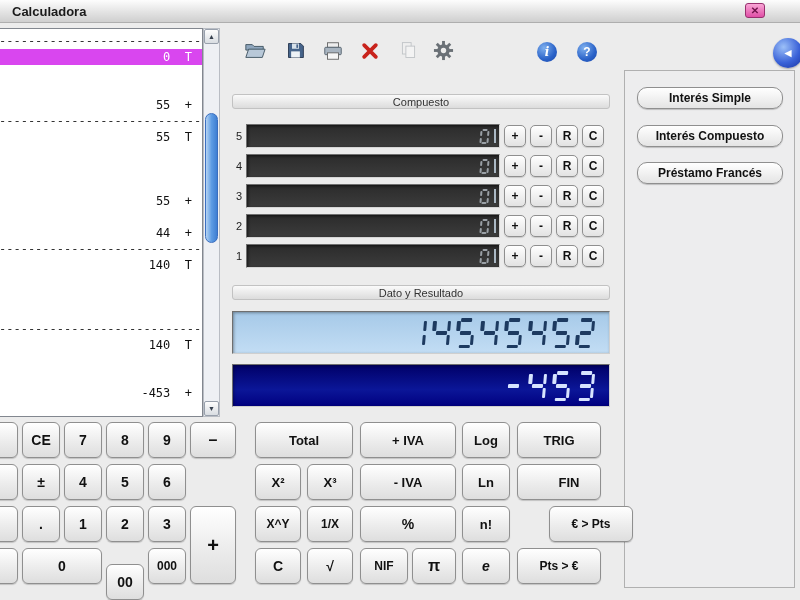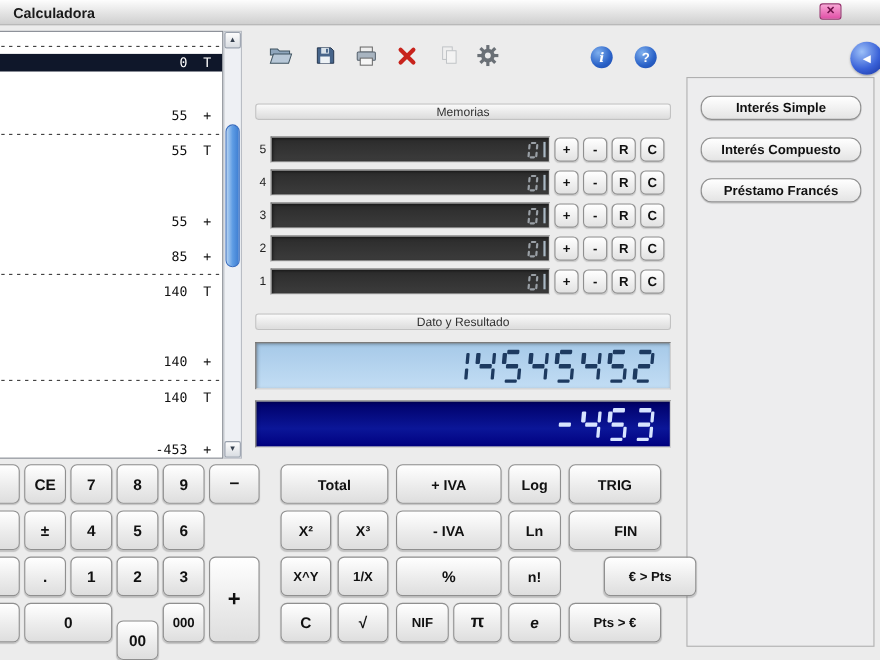--- a/index.html
+++ b/index.html
@@ -14,21 +14,21 @@
   #close-btn{position:absolute;right:35px;top:3px;width:20px;height:15px;
     background:linear-gradient(180deg,#f9a6d6,#e04fa6);border:1px solid #97306e;border-radius:3px;
     color:#6d1048;font:bold 10px/13px "Liberation Sans",sans-serif;text-align:center;cursor:pointer;padding:0;}
 
   
   #tape{position:absolute;left:-2px;top:28px;width:205px;height:389px;background:#ffffff;
     border:1px solid #82878f;box-sizing:border-box;overflow:hidden;padding-top:4px;
     font:12px/16px "DejaVu Sans Mono",monospace;color:#111;}
   .tape-line{height:16px;text-align:right;padding-right:10px;white-space:pre;overflow:hidden;}
   .tape-line.dash{color:#333;}
-  .tape-line.selected{background:#0f172a;color:#fff;}
+  .tape-line.selected{background:#d946ef;color:#fff;}
 
   
   #scrollbar{position:absolute;left:203px;top:28px;width:17px;height:389px;background:#eef0f4;
     border:1px solid #b9bdc4;box-sizing:border-box;}
   .sb-btn{position:absolute;left:0;right:0;height:15px;margin:0;padding:0;
     background:linear-gradient(180deg,#fdfdfd,#d9dde2);border:1px solid #98a0ac;border-radius:2px;
     display:flex;align-items:center;justify-content:center;font-size:7px;color:#36404e;cursor:pointer;}
   #sb-up{top:0;} #sb-down{bottom:0;}
   #sb-thumb{position:absolute;left:1px;right:1px;top:84px;height:128px;
     background:linear-gradient(90deg,#b5d3f2,#5e9ce4 50%,#3e7ed2);
@@ -157,27 +157,26 @@
       <div class="tape-line blank">&nbsp;</div>
       <div class="tape-line blank">&nbsp;</div>
       <div class="tape-line entry">55  +</div>
       <div class="tape-line dash">----------------------------------------------</div>
       <div class="tape-line total">55  T</div>
       <div class="tape-line blank">&nbsp;</div>
       <div class="tape-line blank">&nbsp;</div>
       <div class="tape-line blank">&nbsp;</div>
       <div class="tape-line entry">55  +</div>
       <div class="tape-line blank">&nbsp;</div>
-      <div class="tape-line entry">85  +</div>
+      <div class="tape-line entry">44  +</div>
       <div class="tape-line dash">----------------------------------------------</div>
       <div class="tape-line total">140  T</div>
       <div class="tape-line blank">&nbsp;</div>
       <div class="tape-line blank">&nbsp;</div>
       <div class="tape-line blank">&nbsp;</div>
-      <div class="tape-line entry">140  +</div>
       <div class="tape-line dash">----------------------------------------------</div>
       <div class="tape-line total">140  T</div>
       <div class="tape-line blank">&nbsp;</div>
       <div class="tape-line blank">&nbsp;</div>
       <div class="tape-line entry">-453  +</div>
     </div>
 
   <div id="scrollbar">
     <button class="sb-btn" id="sb-up">
       <span>▲</span>
@@ -248,21 +247,21 @@
     <span>i</span>
   </button>
   <button class="round-ico" id="ico-help">
     <span>?</span>
   </button>
   <button id="back-btn">
     <span>◄</span>
   </button>
 
   <div class="group-header" id="mem-header">
-    <span>Memorias</span>
+    <span>Compuesto</span>
   </div>
   <div id="mem-rows">
       <div class="mem-row">
       <span class="mem-index">5</span>
       <div class="mem-display">
         <div class="sseg">
             <div class="sd" style="width: 9px; height: 15px; margin: 0px 2px;">
               <div class="s" style="left: 2px; top: 0px; width: 5px; height: 2px;"></div>
               <div class="s" style="left: 7px; top: 1.5px; width: 2px; height: 5px;"></div>
               <div class="s" style="left: 7px; top: 8.5px; width: 2px; height: 5px;"></div>

